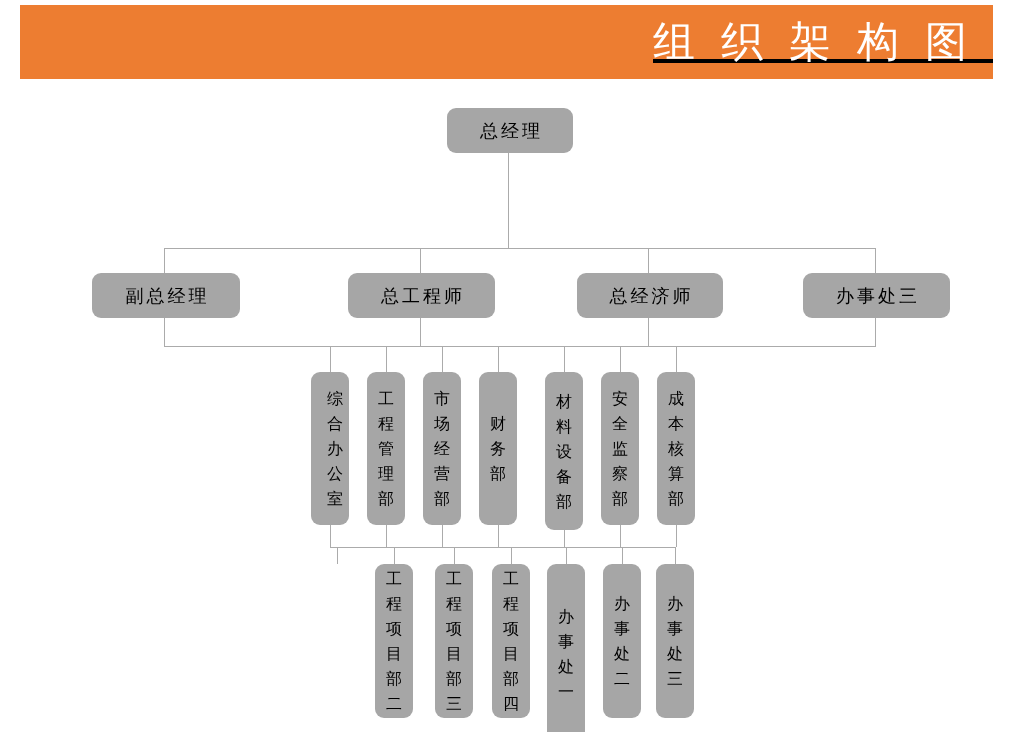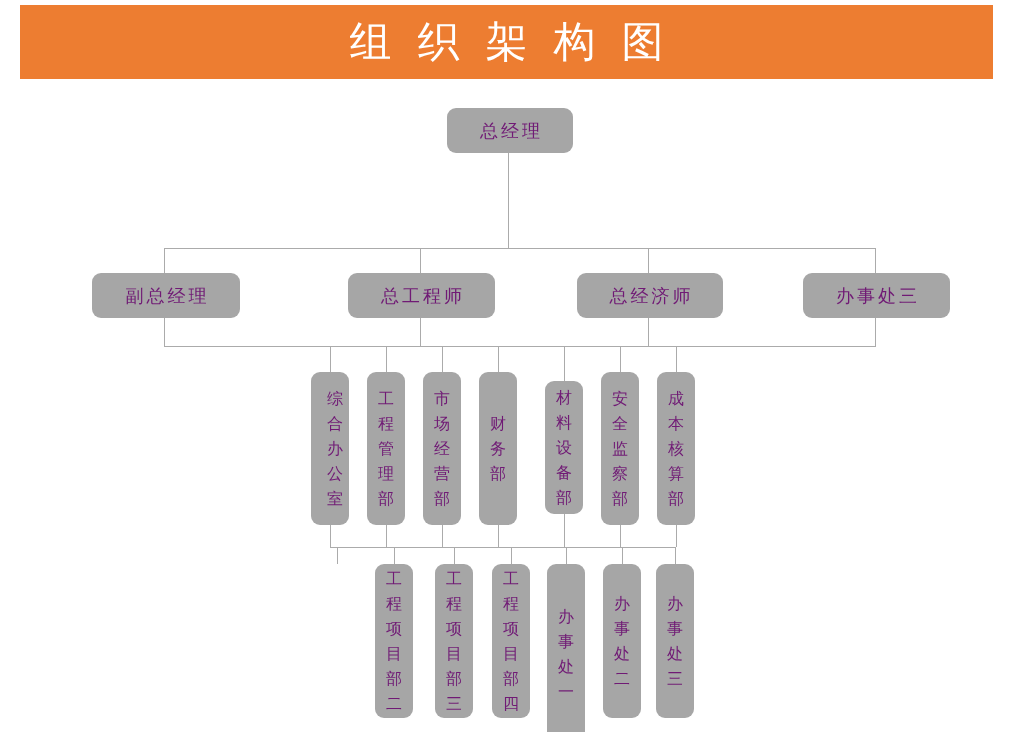--- a/index.html
+++ b/index.html
@@ -9,41 +9,41 @@
     background: #ffffff;
     font-family: "Liberation Sans", sans-serif;
     overflow: hidden;
   }
   .stage { position: absolute; left: 0; top: 0; width: 1013px; height: 732px; }
 
   
   .banner {
     position: absolute; left: 20px; top: 5px; width: 973px; height: 74px;
     background: #ED7D31;
-    display: flex; align-items: center; justify-content: center;
+    display: flex; align-items: center; justify-content: flex-end; text-decoration: underline;
   }
   .banner .title {
     color: #ffffff;
     font-size: 42px;
     font-weight: 400;
     letter-spacing: 26px;
     padding-left: 26px; 
     white-space: nowrap;
   }
 
   
   .line { position: absolute; background: #ABABAB; z-index: 1; }
   .line.h { height: 1px; }
   .line.v { width: 1px; }
 
   
   .node {
     position: absolute; z-index: 2;
     background: #A6A6A6;
-    color: #701a75;
+    color: #000000;
     border-radius: 9px;
     display: flex; align-items: center; justify-content: center;
     text-align: center;
   }
   .node.hnode {
     font-size: 18px;
     letter-spacing: 3px;
     padding-left: 3px; 
     white-space: nowrap;
   }
@@ -94,21 +94,21 @@
 
   <div class="node hnode" style="left:348px; top:273px; width:144px; height:45px;">总工程师</div>
   <div class="node hnode" style="left:92px; top:273px; width:145px; height:45px;">副总经理</div>
   <div class="node hnode" style="left:577px; top:273px; width:143px; height:45px;">总经济师</div>
   <div class="node hnode" style="left:803px; top:273px; width:144px; height:45px;">办事处三</div>
 
   <div class="node vnode" style="left:311px; top:372px; height:153px;padding-left:20px;">综合办公室</div>
   <div class="node vnode" style="left:367px; top:372px; height:153px;">工程管理部</div>
   <div class="node vnode" style="left:423px; top:372px; height:153px;">市场经营部</div>
   <div class="node vnode" style="left:479px; top:372px; height:153px;">财务部</div>
-  <div class="node vnode" style="left:545px; top:381px; height:133px;">材料设备部</div>
+  <div class="node vnode" style="left:545px; top:372px; height:158px;">材料设备部</div>
   <div class="node vnode" style="left:601px; top:372px; height:153px;">安全监察部</div>
   <div class="node vnode" style="left:657px; top:372px; height:153px;">成本核算部</div>
 
   <div class="node vnode" style="left:375px; top:564px; height:154px;text-align:center;">工程项目部二</div>
   <div class="node vnode" style="left:435px; top:564px; height:154px;">工程项目部三</div>
   <div class="node vnode" style="left:492px; top:564px; height:154px;">工程项目部四</div>
   <div class="node vnode" style="left:547px; top:564px; height:179px;">办事处一</div>
   <div class="node vnode" style="left:603px; top:564px; height:154px;">办事处二</div>
   <div class="node vnode" style="left:656px; top:564px; height:154px;">办事处三</div>
 

